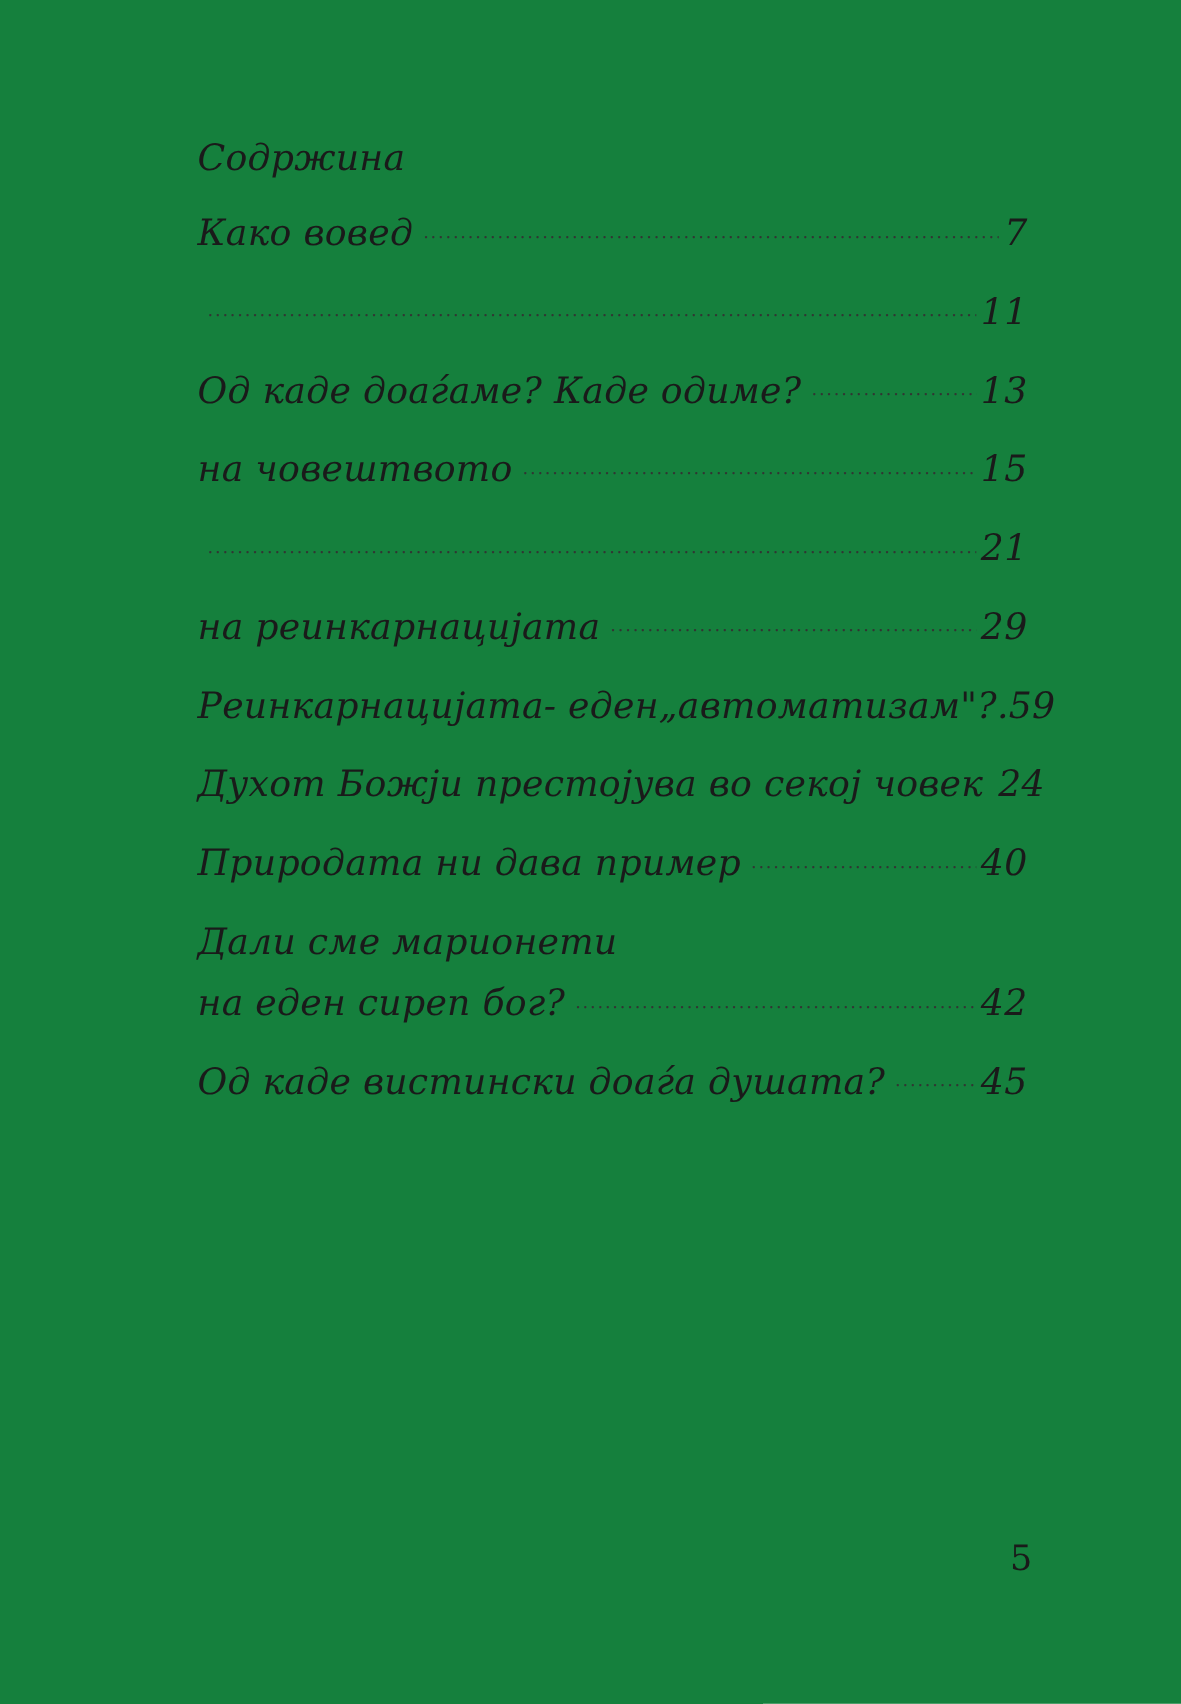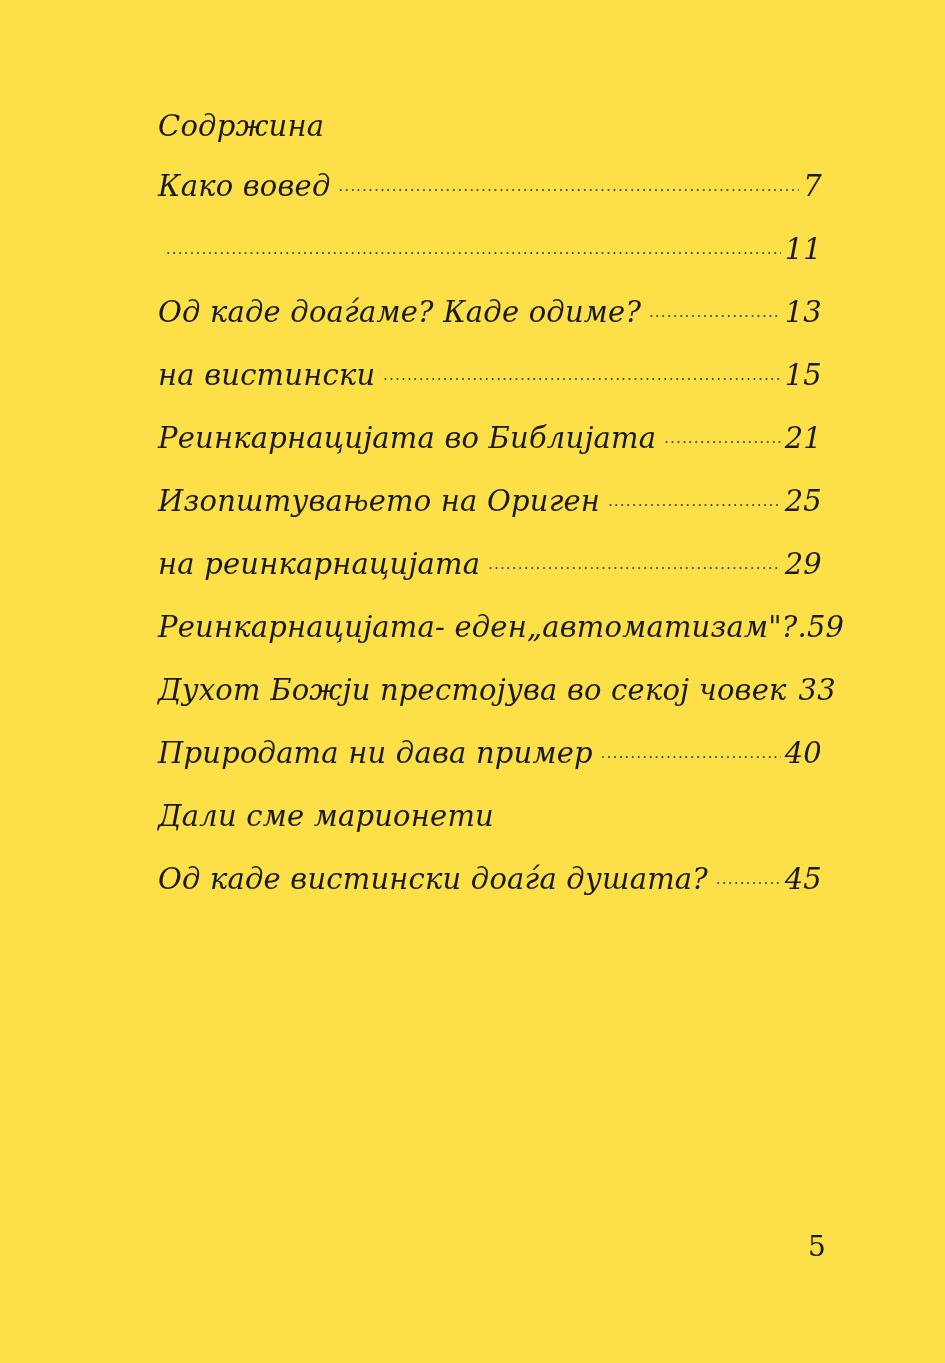--- a/index.html
+++ b/index.html
@@ -1,17 +1,17 @@
 <!DOCTYPE html>
 <html><head>
 <meta charset="utf-8">
 <style>
   html, body { margin: 0; padding: 0; background: #ffffff; }
   body { width: 945px; height: 1363px; position: relative; overflow: hidden; }
-  .page { position: absolute; left: 0; top: 0; width: 945px; height: 1363px; background: #fde047; }
+  .page { position: absolute; left: 0; top: 0; width: 945px; height: 1363px; background: #15803d; }
   .toc {
     position: absolute; left: 158px; top: 100px; width: 664px;
     font-family: "DejaVu Serif", "Liberation Serif", serif;
     font-style: italic; color: #1a1a1a; font-size: 29px; letter-spacing: 0.2px;
   }
   .toc-title { height: 52px; line-height: 52px; margin-bottom: 10px; }
   .entry { margin-bottom: 14px; }
   .line { display: flex; align-items: flex-end; height: 49px; line-height: 49px; white-space: nowrap; }
   .line .txt { flex: 0 0 auto; }
   .line .dots {
@@ -53,77 +53,74 @@
     <div class="entry">
       <div class="line">
           <span class="txt">Од каде доаѓаме? Каде одиме?</span>
           <span class="dots"></span>
           <span class="pg">13</span>
         </div>
     </div>
 
     <div class="entry">
       <div class="line">
-          <span class="txt">на вистински</span>
+          <span class="txt">на човештвото</span>
           <span class="dots"></span>
           <span class="pg">15</span>
         </div>
     </div>
 
 
     <div class="entry">
       <div class="line">
-          <span class="txt">Реинкарнацијата во Библијата</span>
           <span class="dots"></span>
           <span class="pg">21</span>
         </div>
     </div>
 
-    <div class="entry">
-      <div class="line">
-          <span class="txt">Изопштувањето на Ориген</span>
-          <span class="dots"></span>
-          <span class="pg">25</span>
-        </div>
-    </div>
 
     <div class="entry">
       <div class="line">
           <span class="txt">на реинкарнацијата</span>
           <span class="dots"></span>
           <span class="pg">29</span>
         </div>
     </div>
 
     <div class="entry">
       <div class="line">
           <span class="txt">Реинкарнацијата- еден„автоматизам"?.</span>
           <span class="pg" style="margin-left:auto">59</span>
         </div>
     </div>
 
     <div class="entry">
       <div class="line">
           <span class="txt">Духот Божји престојува во секој човек</span>
           <span class="dots"></span>
-          <span class="pg">33</span>
+          <span class="pg">24</span>
         </div>
     </div>
 
     <div class="entry">
       <div class="line">
           <span class="txt">Природата ни дава пример</span>
           <span class="dots"></span>
           <span class="pg">40</span>
         </div>
     </div>
 
     <div class="entry">
       <div class="line">
           <span class="txt">Дали сме марионети</span>
+        </div>
+      <div class="line">
+          <span class="txt">на еден сиреп бог?</span>
+          <span class="dots"></span>
+          <span class="pg">42</span>
         </div>
     </div>
 
     <div class="entry">
       <div class="line">
           <span class="txt">Од каде вистински доаѓа душата?</span>
           <span class="dots"></span>
           <span class="pg">45</span>
         </div>
     </div>

